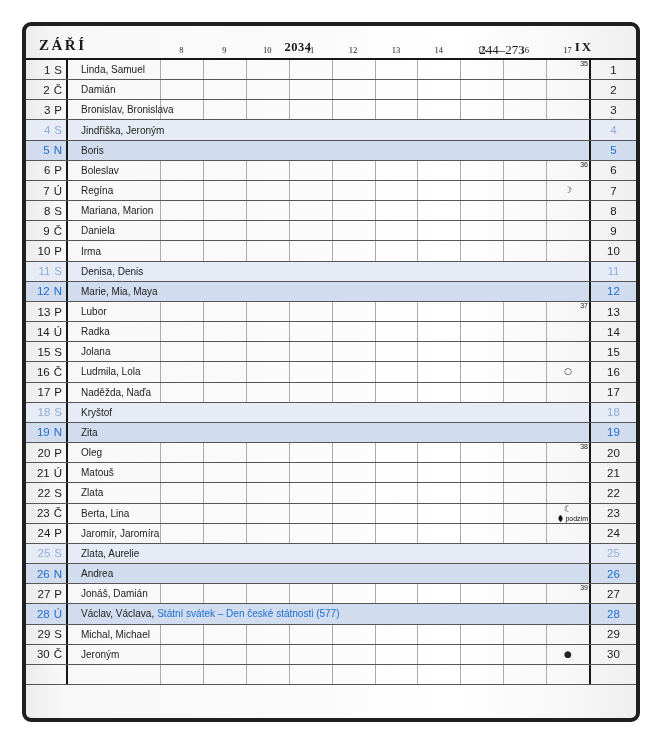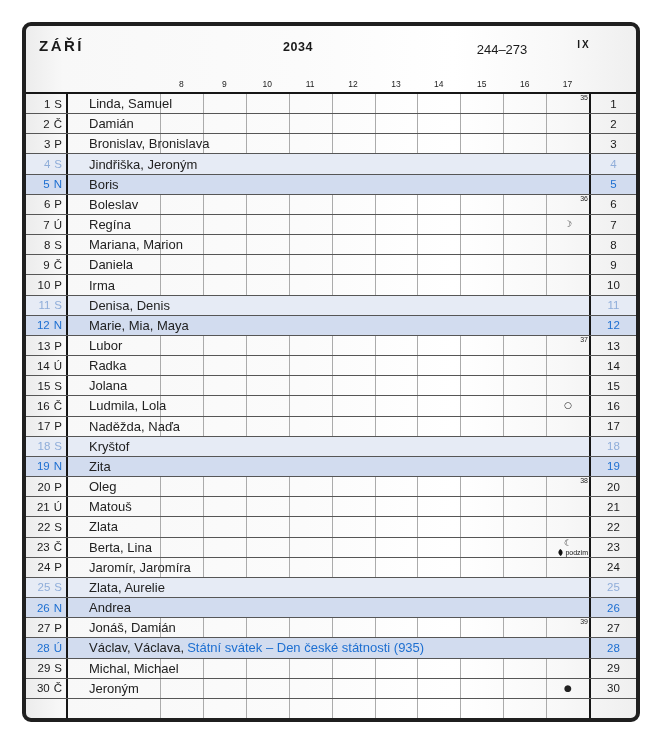--- a/index.html
+++ b/index.html
@@ -7,39 +7,39 @@
     width:661px; height:744px; background:#ffffff; position:relative;
     font-family:"Liberation Sans","DejaVu Sans",sans-serif; color:#1a1a1a;
     -webkit-font-smoothing:antialiased;
   }
   .frame {
     position:absolute; left:22px; top:22px; width:610px; height:692px;
     border:4px solid #1f1f1f; border-radius:9px; overflow:hidden;
     background:linear-gradient(90deg,#ececec 0%,#f8f8f8 6%,#fbfbfb 45%,#ffffff 70%,#f8f8f8 88%,#efefef 100%);
   }
   
-  .header { position:relative; height:66px; display:grid;
-            grid-template-columns:42px 92px repeat(10,1fr) 47px; align-items:end; }
+  .header { position:relative; height:32px; display:grid;
+            grid-template-columns:42px 92px repeat(10,1fr) 47px; align-items:end;font-family:Liberation Serif, serif; }
   .t-month { position:absolute; left:13px; top:11px; font-size:15px; font-weight:bold; letter-spacing:2.5px; }
   .t-year  { position:absolute; left:272px; top:14px; transform:translateX(-50%); font-size:12.5px; font-weight:bold; letter-spacing:0.5px; }
   .t-range { position:absolute; left:476px; top:16px; transform:translateX(-50%); font-size:13px; }
-  .t-roman { position:absolute; left:558px; top:13px; transform:translateX(-50%); font-size:10px; font-weight:bold; letter-spacing:2px; }
+  .t-roman { position:absolute; left:558px; top:13px; transform:translateX(-50%); font-size:13px; font-weight:bold; letter-spacing:2px; }
   .hour-label { text-align:center; font-size:8.5px; color:#222; padding-bottom:3px; }
   
   .rows { height:625px; display:grid; grid-template-rows:repeat(31,1fr); border-top:2px solid #161616; }
   .row  { display:grid; grid-template-columns:42px 92px repeat(10,1fr) 47px;
           border-bottom:1px solid #565656; min-height:0; position:relative; box-sizing:border-box; }
   .row.sat { background:var(--saturday-bg); }
   .row.sun, .row.hol { background:var(--sunday-bg); }
   .c-day { display:flex; justify-content:flex-end; align-items:center; gap:4px;
            padding-right:4px; border-right:2px solid #161616; font-size:11.5px; }
   .sat .c-day, .sat .c-num { color:var(--saturday-text); }
   .sun .c-day, .sun .c-num, .hol .c-day, .hol .c-num { color:var(--sunday-text); }
-  .c-name { display:flex; align-items:center; gap:3px; padding-left:21px;
-            font-size:13px; color:#222; white-space:nowrap; overflow:visible; z-index:2; }
+  .c-name { display:flex; align-items:center; gap:3px; padding-left:13px;
+            font-size:10px; color:#222; white-space:nowrap; overflow:visible; z-index:2; }
   .c-name .holiday { color:var(--holiday-text); }
   .hour-cell { border-left:1px solid #ababab; position:relative; min-width:0; }
   .weekend-span { grid-column:3 / span 10; }
   .c-num { border-left:2px solid #161616; display:flex; align-items:center;
            justify-content:center; font-size:11.5px; }
   .week-no { position:absolute; top:0; right:1px; font-size:7px; color:#222; line-height:8px; }
   .moon { position:absolute; inset:0; display:flex; align-items:center; justify-content:center;
           font-size:9px; color:#222; font-family:"DejaVu Sans",sans-serif; line-height:1; }
   .moon.with-season { align-items:flex-start; padding-top:1px; }
   .season { position:absolute; bottom:1px; right:1px; display:flex; align-items:center;
@@ -557,21 +557,21 @@
         </div>
         <div class="c-num">27</div>
       </div>
       <div class="row hol">
         <div class="c-day">
           <span class="dnum">28</span>
           <span class="wd">Ú</span>
         </div>
         <div class="c-name">
           <span>Václav, Václava,</span>
-          <span class="holiday">Státní svátek – Den české státnosti (935)</span>
+          <span class="holiday">Státní svátek – Den české státnosti (577)</span>
         </div>
         <div class="weekend-span"></div>
         <div class="c-num">28</div>
       </div>
       <div class="row">
         <div class="c-day">
           <span class="dnum">29</span>
           <span class="wd">S</span>
         </div>
         <div class="c-name">

